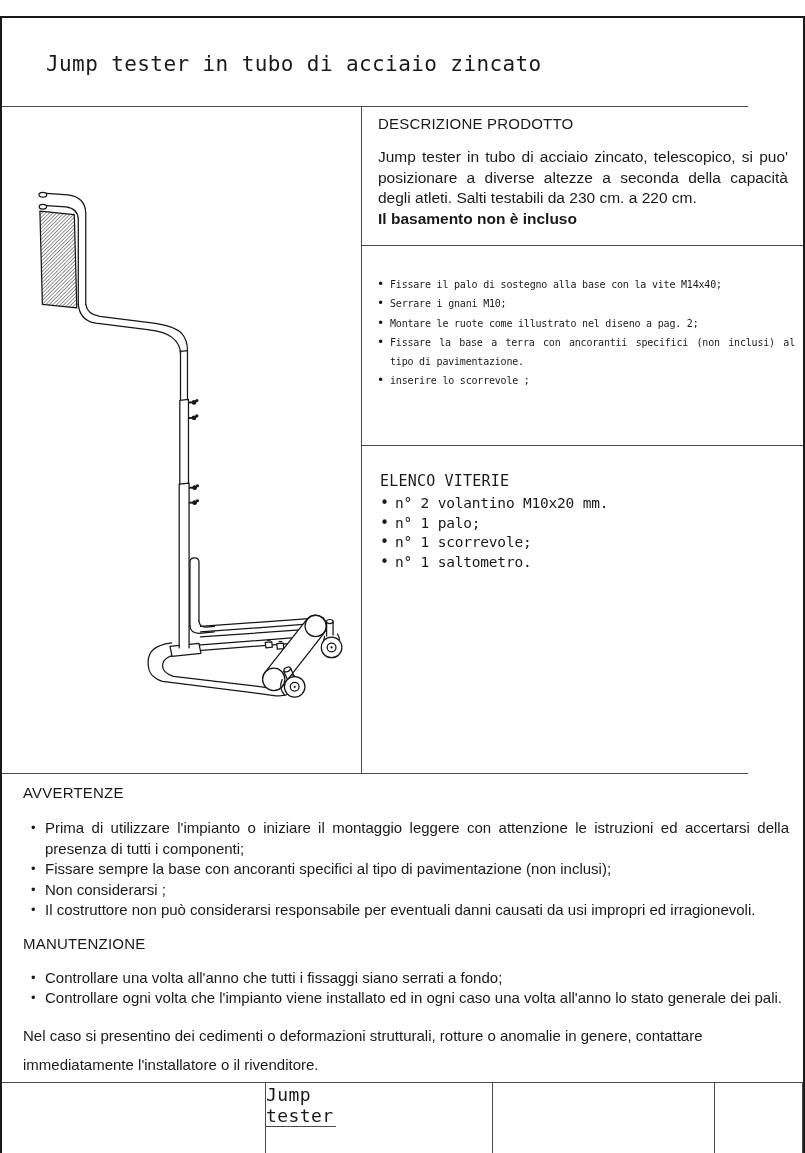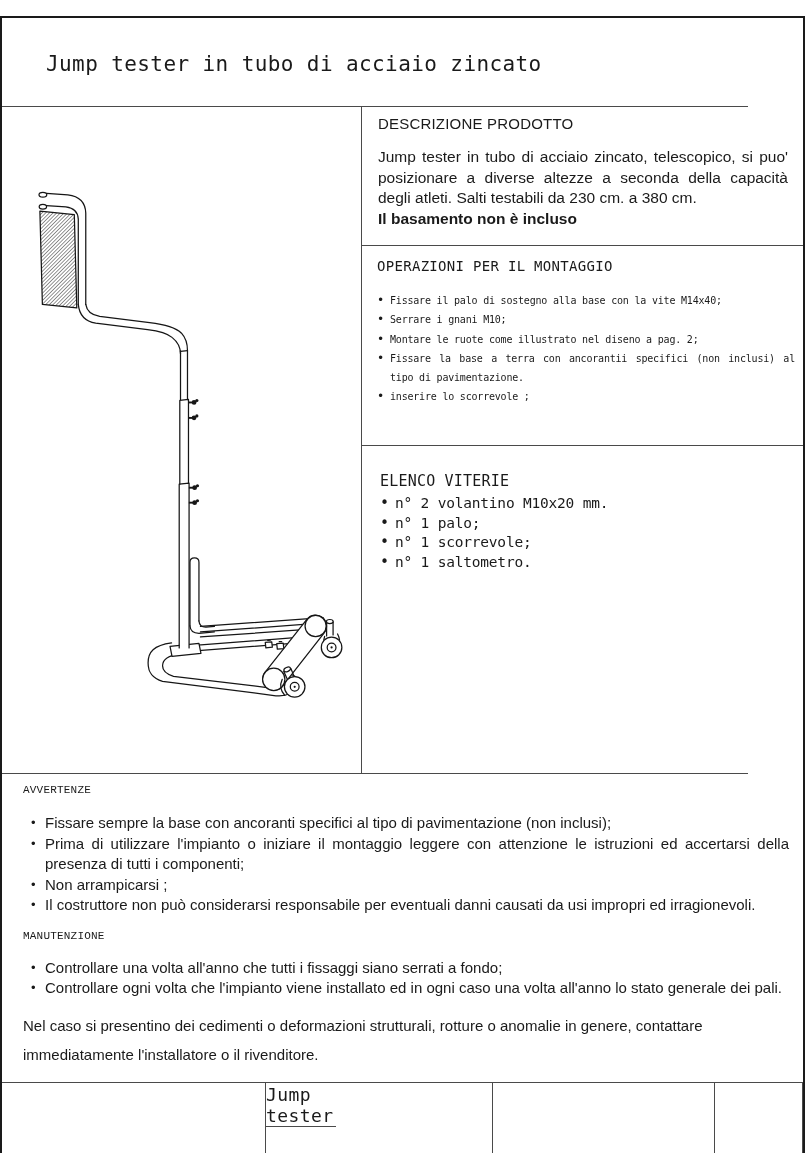--- a/index.html
+++ b/index.html
@@ -64,21 +64,21 @@
     line-height:19.5px;white-space:nowrap;
   }
   .elenco-list li::before{content:"•";position:absolute;left:0;top:0;font-size:15px;}
 
   
   .warnings{
     position:absolute;left:0;top:756px;width:801px;height:309px;
     border-bottom:1px solid var(--line);
     padding:10px 14px 0 21px;font-size:15px;
   }
-  .w-heading{font-size:11px;letter-spacing:.2px;font-family:Liberation Mono, monospace;}
+  .w-heading{font-size:15px;letter-spacing:.2px;}
   .w-list{list-style:none;margin-top:17px;}
   .w-list li{
     position:relative;padding-left:22px;margin:0;
     line-height:20.5px;text-align:justify;
   }
   .w-list li.no-just{text-align:left;}
   .w-list li::before{content:"•";position:absolute;left:8px;top:0;font-size:13px;}
   .m-heading{margin-top:14px;}
   .m-list{margin-top:16px;}
   .w-note{margin-top:12px;line-height:29px;max-width:735px;}
@@ -192,26 +192,25 @@
           <path d="M44.4,188.4 L64,189.8 Q76,191.4 76.5,202 L76.5,287.5"></path>
           <path d="M84,287.5 Q85.5,297.5 98,299.6 L148,305.8 Q172,308.6 180,316.4 Q186,323 186,334"></path>
           <path d="M76.5,287.5 Q78,303.6 94,306.4 L146,312.8 Q164,315 170.5,320.6 Q179,327.4 179,337"></path>
           <path d="M179,334.6 L186,333.8"></path>
         </g>
       </svg>
     </section>
 
     <section class="sec sec-desc">
       <div class="desc-heading">DESCRIZIONE PRODOTTO</div>
-      <p class="desc-body">Jump tester in tubo di acciaio zincato, telescopico, si puo' posizionare a diverse altezze a seconda della capacità degli atleti. Salti testabili da 230 cm. a 380 cm.</p>
+      <p class="desc-body">Jump tester in tubo di acciaio zincato, telescopico, si puo' posizionare a diverse altezze a seconda della capacità degli atleti. Salti testabili da 230 cm. a 220 cm.</p>
       <p class="desc-bold">Il basamento  non è incluso</p>
     </section>
 
     <section class="sec sec-ops">
-      <div class="mono-heading">OPERAZIONI PER IL MONTAGGIO</div>
       <ul class="ops-list">
         <li>Fissare il palo di sostegno alla base con la vite M14x40;</li>
         <li>Serrare i gnani M10;</li>
         <li>Montare le ruote come illustrato nel diseno a pag. 2;</li>
         <li>Fissare la base a terra con ancorantii specifici (non inclusi) al tipo di pavimentazione.</li>
         <li>inserire lo scorrevole ;</li>
       </ul>
     </section>
 
     <section class="sec sec-elenco">
@@ -221,23 +220,23 @@
         <li>n° 1 palo;</li>
         <li>n° 1 scorrevole;</li>
         <li>n° 1 saltometro.</li>
       </ul>
     </section>
   </div>
 
   <section class="warnings">
     <div class="w-heading">AVVERTENZE</div>
     <ul class="w-list">
+      <li>Prima di utilizzare l'impianto o iniziare il montaggio leggere con attenzione le istruzioni ed accertarsi della presenza di tutti i componenti;</li>
       <li>Fissare sempre la base con ancoranti specifici  al tipo di pavimentazione (non inclusi);</li>
-      <li>Prima di utilizzare l'impianto o iniziare il montaggio leggere con attenzione le istruzioni ed accertarsi della presenza di tutti i componenti;</li>
-      <li class="no-just">Non arrampicarsi ;</li>
+      <li class="no-just">Non considerarsi ;</li>
       <li>Il costruttore non può considerarsi responsabile per eventuali danni causati da usi impropri ed irragionevoli.</li>
     </ul>
     <div class="w-heading m-heading">MANUTENZIONE</div>
     <ul class="w-list m-list">
       <li class="no-just">Controllare una volta all'anno che tutti i fissaggi siano serrati a fondo;</li>
       <li class="no-just">Controllare ogni volta che l'impianto viene installato ed in ogni caso una volta all'anno lo stato generale dei pali.</li>
     </ul>
     <p class="w-note">Nel caso si presentino dei cedimenti o deformazioni strutturali, rotture o anomalie in genere, contattare immediatamente l'installatore o il rivenditore.</p>
   </section>
 

